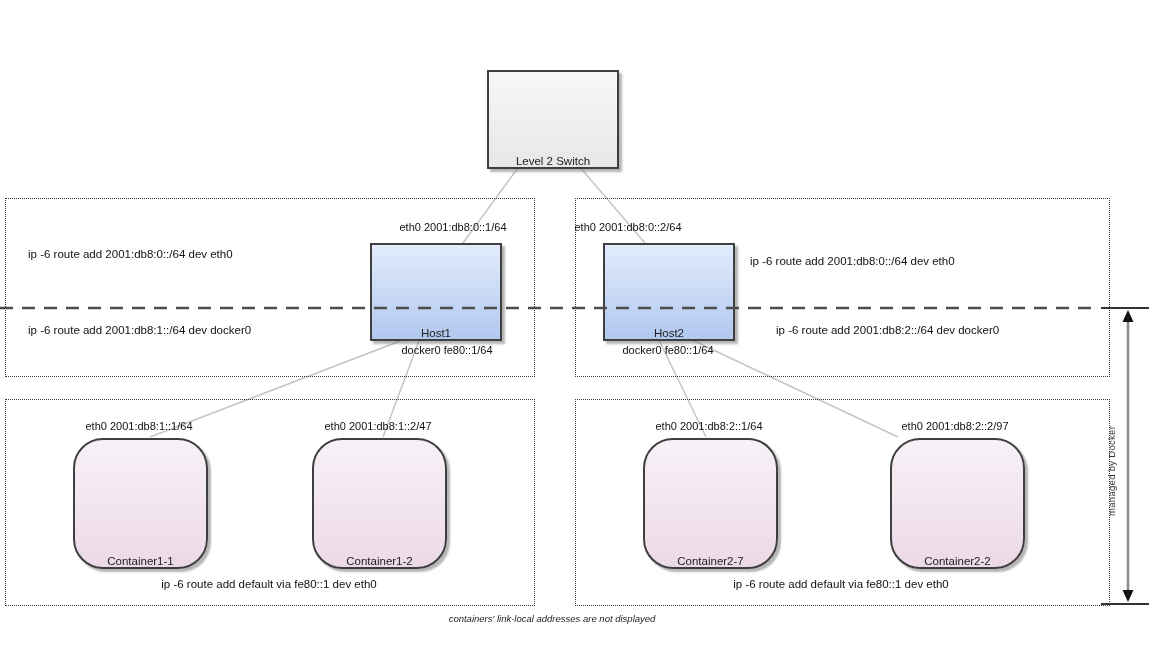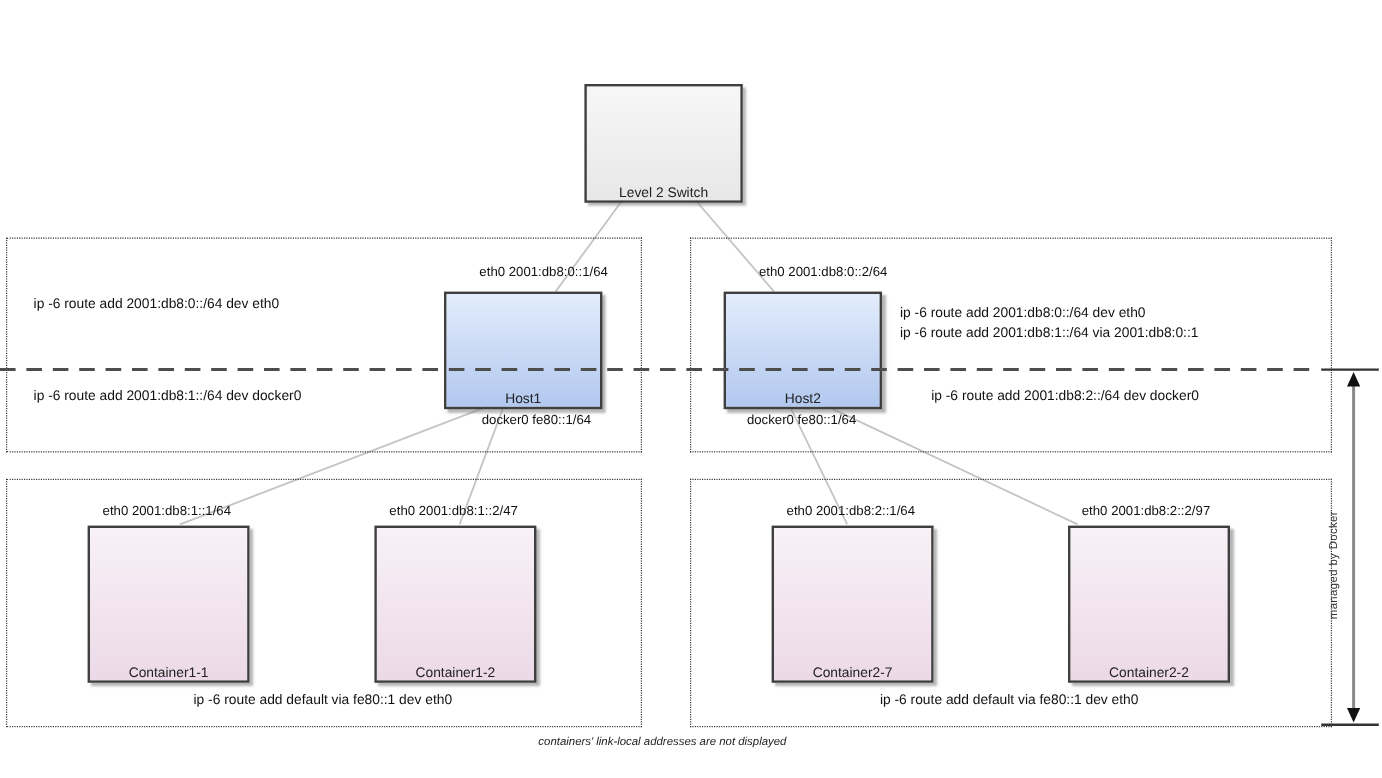--- a/index.html
+++ b/index.html
@@ -13,21 +13,21 @@
   }
   
   .node{
     position:absolute;border:2px solid #3f3f3f;
     display:flex;align-items:flex-end;justify-content:center;
     font-size:11.5px;color:#222;
     box-shadow:3px 3px 2px rgba(120,120,120,0.55);
   }
   .node.switch{background:linear-gradient(180deg,#f7f7f7 0%,#e7e7e7 100%);}
   .node.host{background:linear-gradient(180deg,#e2ecfc 0%,#b2c8ef 100%);}
-  .node.container{background:linear-gradient(180deg,#f8f1f7 0%,#ecd9e7 100%);}
+  .node.container{background:linear-gradient(180deg,#f8f1f7 0%,#ecd9e7 100%);border-radius:30px;}
   
   .iflabel{
     position:absolute;font-size:11px;color:#111;white-space:nowrap;
     transform:translateX(-50%);text-align:center;
   }
   
   .routes{
     position:absolute;font-size:11.5px;color:#111;line-height:17px;white-space:nowrap;
   }
   .caption{
@@ -65,36 +65,35 @@
 <div class="node switch" style="left:487px;top:70px;width:128px;height:95px;">
   <span>Level 2 Switch</span>
 </div>
 
 <div class="iflabel" style="left:447px;top:221px;padding-left:12px;">eth0 2001:db8:0::1/64</div>
 <div class="node host" style="left:370px;top:243px;width:128px;height:94px;">
   <span>Host1</span>
 </div>
 <div class="iflabel" style="left:447px;top:344px;">docker0 fe80::1/64</div>
 
-<div class="iflabel" style="left:686px;top:221px;">eth0 2001:db8:0::2/64</div>
+<div class="iflabel" style="left:628px;top:221px;">eth0 2001:db8:0::2/64</div>
 <div class="node host" style="left:603px;top:243px;width:128px;height:94px;">
   <span>Host2</span>
 </div>
 <div class="iflabel" style="left:668px;top:344px;">docker0 fe80::1/64</div>
 
 <div class="routes" style="left:28px;top:246px;">
   <div>ip -6 route add 2001:db8:0::/64 dev eth0</div>
 </div>
 <div class="routes" style="left:28px;top:322px;">
   <div>ip -6 route add 2001:db8:1::/64 dev docker0</div>
 </div>
 
 <div class="routes" style="left:750px;top:253px;">
   <div>ip -6 route add 2001:db8:0::/64 dev eth0</div>
-  <div>ip -6 route add 2001:db8:1::/64 via 2001:db8:0::1</div>
 </div>
 <div class="routes" style="left:776px;top:322px;">
   <div>ip -6 route add 2001:db8:2::/64 dev docker0</div>
 </div>
 
 <div class="iflabel" style="left:139px;top:420px;">eth0 2001:db8:1::1/64</div>
 <div class="node container" style="left:73px;top:438px;width:131px;height:127px;">
   <span>Container1-1</span>
 </div>
 

